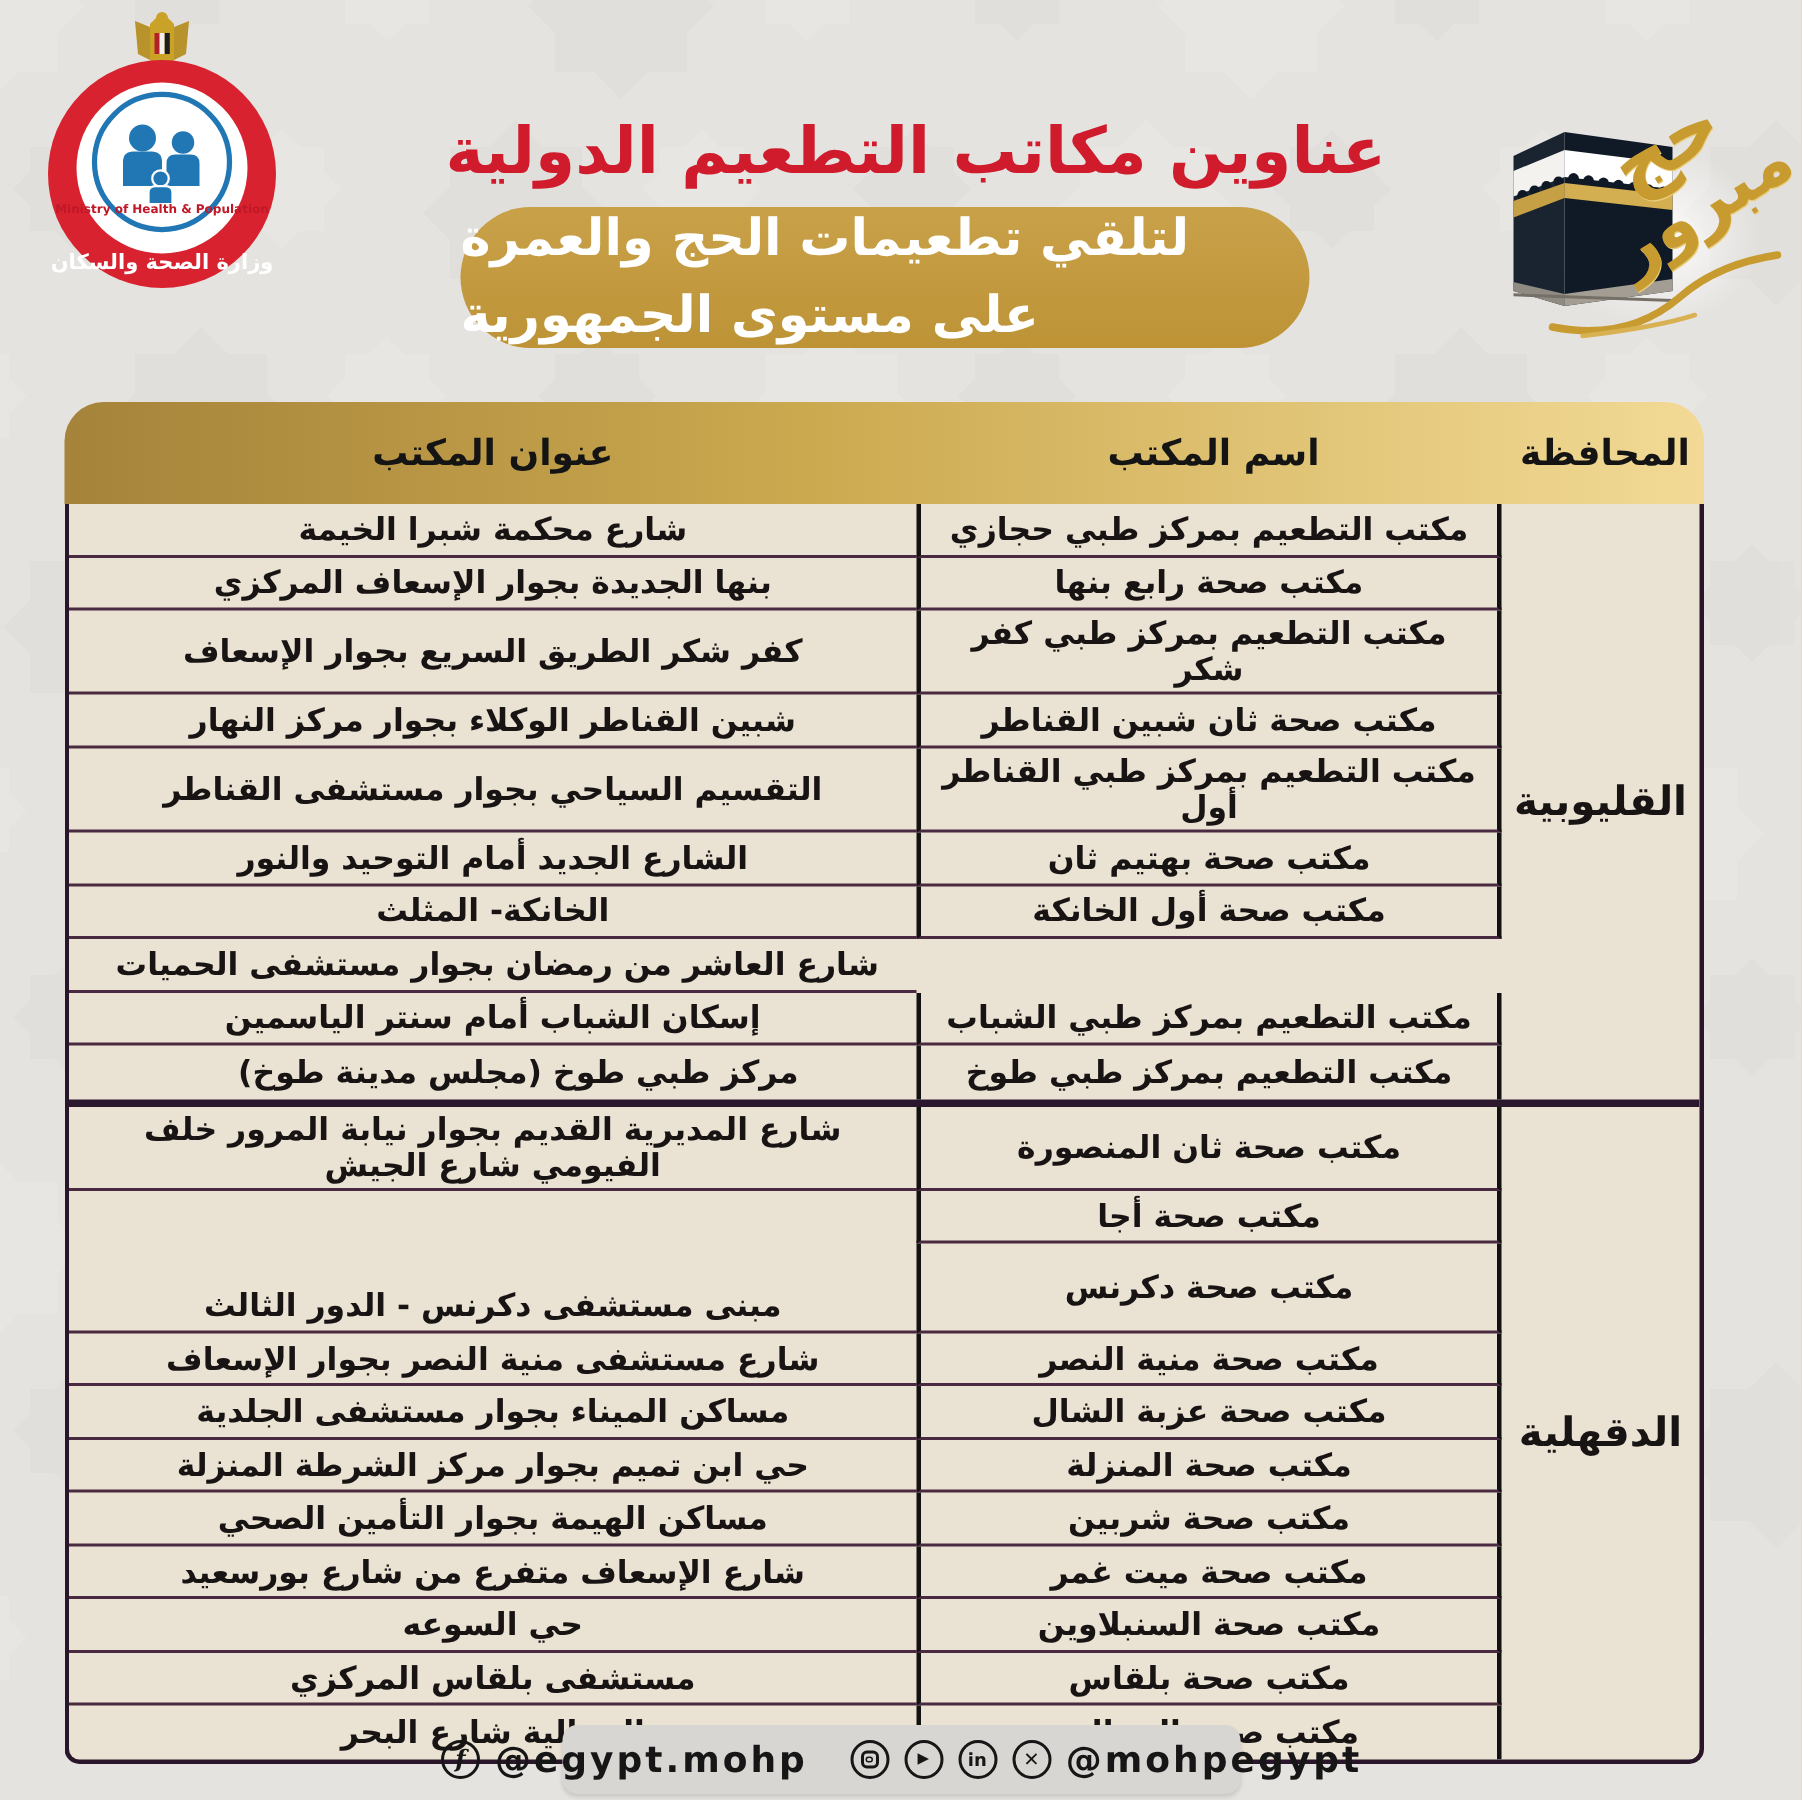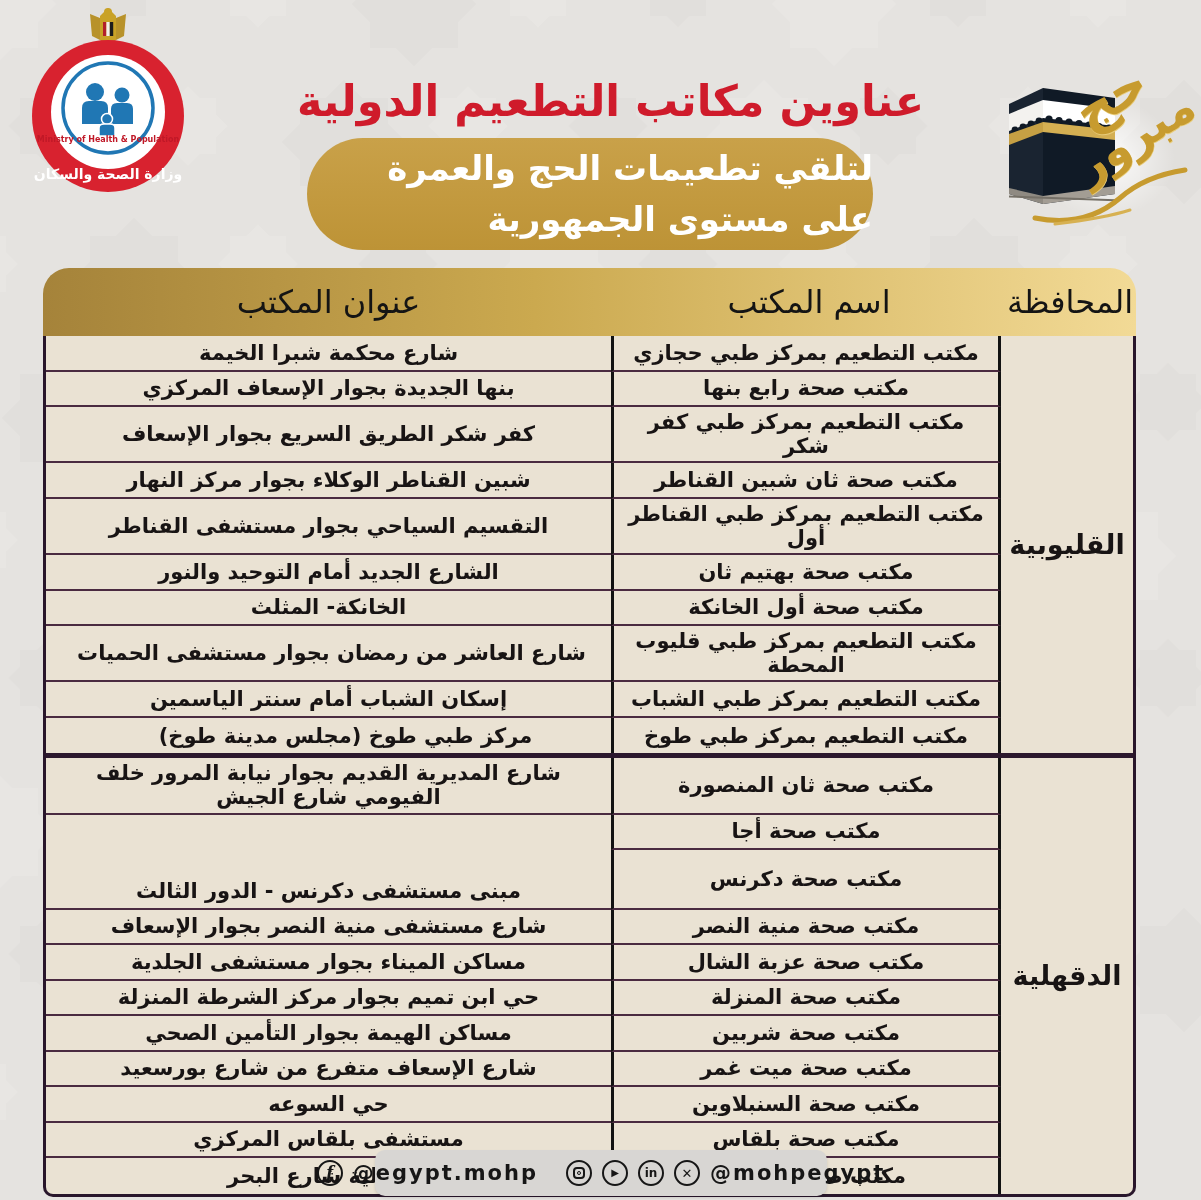--- a/index.html
+++ b/index.html
@@ -13,54 +13,54 @@
   .star8.dark .sq{background:#dedcd9;}
   .content{position:absolute;inset:0;z-index:1;}
   
   .logo{position:absolute;top:6px;left:unset;right:1008px;width:160px;height:182px;direction:ltr;}
   .logo{left:28px;right:auto;}
   .eagle{position:absolute;top:0;left:58px;width:44px;height:46px;}
   .logo-svg{position:absolute;top:30px;left:0;width:160px;height:160px;}
   
   .poster-title{position:absolute;top:76px;left:0;width:100%;text-align:center;font-size:43px;font-weight:bold;color:#cf1b2b;letter-spacing:0;}
   .poster-title-inner{display:inline-block;transform:translateX(10px);}
-  .subtitle-pill{position:absolute;top:138px;left:307px;width:566px;height:112px;border-radius:57px;
+  .subtitle-pill{position:absolute;top:138px;left:307px;width:566px;height:94px;border-radius:57px;
      background:linear-gradient(180deg,#c9a149 0%,#bd9336 100%);
-     display:flex;flex-direction:column;align-items:flex-start;justify-content:center;
+     display:flex;flex-direction:column;align-items:flex-end;justify-content:center;
      color:#ffffff;font-size:34px;font-weight:bold;line-height:1.5;text-align:center;}
   
   .kaaba-art{position:absolute;top:8px;left:975px;width:226px;height:215px;}
   .glow{position:absolute;top:90px;left:60px;width:140px;height:120px;border-radius:50%;
      background:radial-gradient(closest-side,rgba(255,255,255,.9),rgba(255,255,255,0));}
   .kaaba-svg{position:absolute;top:48px;left:18px;width:132px;height:160px;}
   .calligraphy{position:absolute;top:58px;left:88px;width:150px;height:150px;
      transform:rotate(-32deg);color:#c79b2f;font-weight:bold;font-size:52px;line-height:.92;
      text-align:center;text-shadow:0 1px 0 #e8cc7a;}
   .calligraphy .w2{font-size:46px;display:block;}
   .swirl{position:absolute;top:150px;left:50px;width:170px;height:70px;}
   
   .table-wrap{position:absolute;top:268px;left:43px;width:1093px;}
   .thead{display:grid;grid-template-columns:132px 390px 1fr;direction:rtl;height:68px;
      background:linear-gradient(270deg,#f2da96 0%,#cba94f 55%,#a5833a 100%);
      border-radius:26px 26px 0 0;align-items:center;}
-  .thead .hcell{text-align:center;font-size:32px;font-weight:normal;color:#141414;}
+  .thead .hcell{text-align:center;font-size:24px;font-weight:bold;color:#141414;}
   .tbody{background:#eae2d3;border:3px solid #29162b;border-top:none;border-radius:0 0 10px 10px;overflow:hidden;}
   .group{display:grid;grid-template-columns:132px 390px 1fr;direction:rtl;}
   .group + .group{border-top:5px solid #2c182e;}
   .cell{display:flex;align-items:center;justify-content:center;text-align:center;
      padding:3px 10px;min-height:35.5px;box-sizing:border-box;
      font-size:21px;font-weight:bold;color:#181414;line-height:1.15;}
   .rowline{border-bottom:2px solid #4a2a40;}
   .name-cell{border-left:3px solid #121212;border-right:3px solid #121212;}
   .gov-cell{font-size:27px;}
   
   .social-footer{position:absolute;top:1150px;left:375px;width:452px;height:46px;border-radius:10px;
      background:#d8d6d3;box-shadow:0 2px 3px rgba(0,0,0,.12);
      display:flex;align-items:center;justify-content:center;gap:10px;direction:ltr;color:#161616;}
-  .handle{font-size:21px;font-weight:bold;letter-spacing:2px;}
+  .handle{font-size:24px;font-weight:bold;letter-spacing:2px;}
   .icon-circle{width:26px;height:26px;border:2.5px solid #161616;border-radius:50%;flex:0 0 auto;
      display:flex;align-items:center;justify-content:center;font-weight:bold;box-sizing:border-box;}
   .fb-glyph{font-family:"DejaVu Serif",serif;font-style:italic;font-size:16px;line-height:1;}
   .ig-glyph{width:12px;height:12px;border:2px solid #161616;border-radius:4px;position:relative;box-sizing:border-box;}
   .ig-glyph::after{content:"";position:absolute;top:1.5px;left:1.5px;width:4.5px;height:4.5px;border:1.5px solid #161616;border-radius:50%;box-sizing:border-box;}
   .yt-glyph{font-size:10px;line-height:1;}
   .in-glyph{font-size:12px;line-height:1;}
   .x-glyph{font-size:13px;line-height:1;}
   .sep{width:3px;height:30px;background:#161616;margin:0 4px;border-radius:2px;}
 </style>
@@ -492,21 +492,20 @@
             <div class="cell name-cell rowline" style="grid-area: 3 / 2;">مكتب التطعيم بمركز طبي كفر شكر</div>
             <div class="cell addr-cell rowline" style="grid-area: 3 / 3;">كفر شكر الطريق السريع بجوار الإسعاف</div>
             <div class="cell name-cell rowline" style="grid-area: 4 / 2;">مكتب صحة ثان شبين القناطر</div>
             <div class="cell addr-cell rowline" style="grid-area: 4 / 3;">شبين القناطر الوكلاء بجوار مركز النهار</div>
             <div class="cell name-cell rowline" style="grid-area: 5 / 2;">مكتب التطعيم بمركز طبي القناطر أول</div>
             <div class="cell addr-cell rowline" style="grid-area: 5 / 3;">التقسيم السياحي بجوار مستشفى القناطر</div>
             <div class="cell name-cell rowline" style="grid-area: 6 / 2;">مكتب صحة بهتيم ثان</div>
             <div class="cell addr-cell rowline" style="grid-area: 6 / 3;">الشارع الجديد أمام التوحيد والنور</div>
             <div class="cell name-cell rowline" style="grid-area: 7 / 2;">مكتب صحة أول الخانكة</div>
             <div class="cell addr-cell rowline" style="grid-area: 7 / 3;">الخانكة- المثلث</div>
-            <div class="cell name-cell rowline" style="grid-area: 8 / 2;">مكتب التطعيم بمركز طبي قليوب المحطة</div>
             <div class="cell addr-cell rowline" style="grid-area: 8 / 3; padding-left: 16px;">شارع العاشر من رمضان بجوار مستشفى الحميات</div>
             <div class="cell name-cell rowline" style="grid-area: 9 / 2;">مكتب التطعيم بمركز طبي الشباب</div>
             <div class="cell addr-cell rowline" style="grid-area: 9 / 3;">إسكان الشباب أمام سنتر الياسمين</div>
             <div class="cell name-cell" style="grid-area: 10 / 2;">مكتب التطعيم بمركز طبي طوخ</div>
             <div class="cell addr-cell" style="grid-area: 10 / 3; padding-left: 44px;">مركز طبي طوخ (مجلس مدينة طوخ)</div>
           </div>
           <div class="group">
             <div class="cell gov-cell" style="grid-area: 1 / 1 / span 11;">الدقهلية</div>
             <div class="cell addr-cell rowline" style="grid-area: 1 / 3;">شارع المديرية القديم بجوار نيابة المرور خلف الفيومي شارع الجيش</div>
             <div class="cell name-cell rowline" style="grid-area: 1 / 2;">مكتب صحة ثان المنصورة</div>

